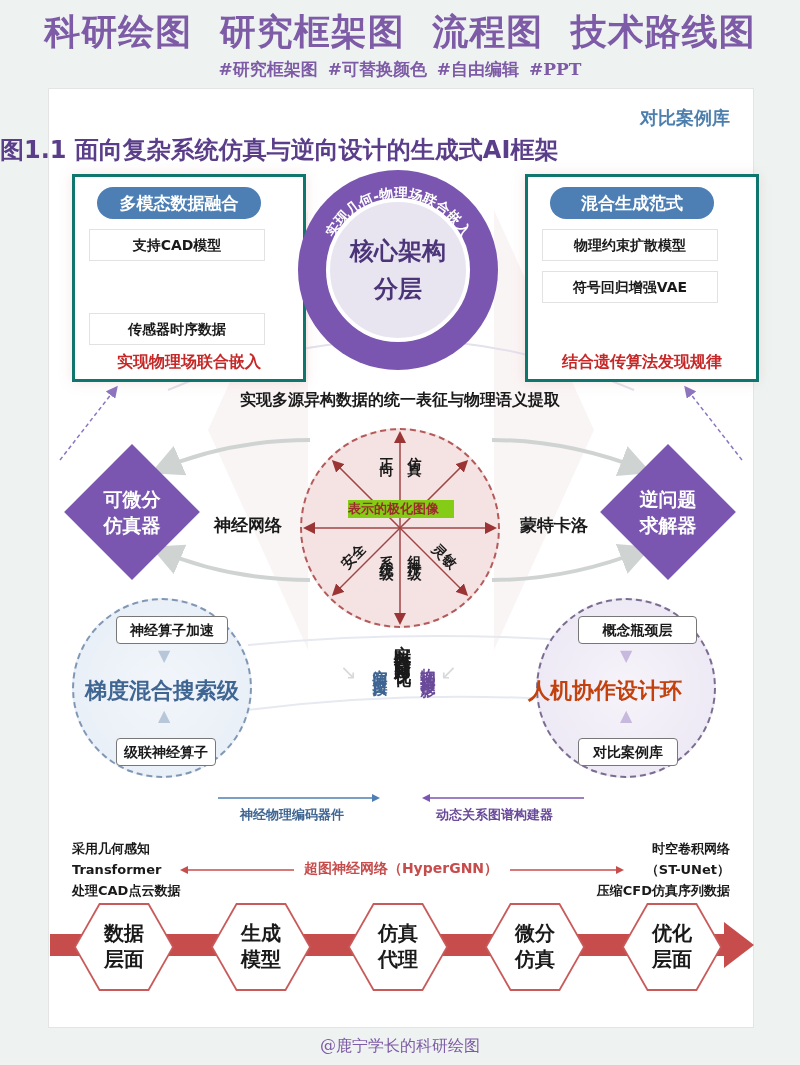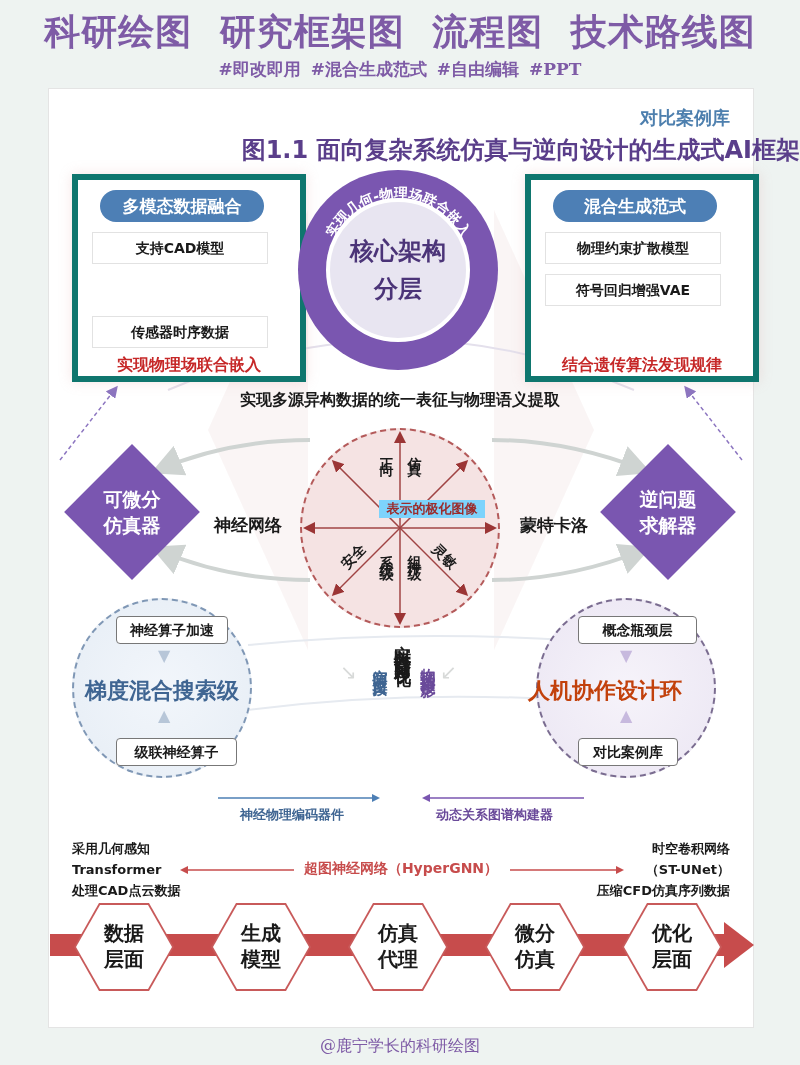--- a/index.html
+++ b/index.html
@@ -3,38 +3,38 @@
 <meta charset="utf-8">
 <style>
   * { box-sizing: border-box; margin: 0; padding: 0; }
   html, body { width: 800px; height: 1065px; background: #eef3f1; overflow: hidden; }
   body { position: relative; font-family: "DejaVu Sans", "Liberation Sans", sans-serif; color: #1a1a1a; }
   .abs { position: absolute; }
   .hdr-title { left: 0; top: 8px; width: 800px; text-align: center; font-family: "DejaVu Serif", "Liberation Serif", serif; font-weight: bold; font-size: 36px; color: #7e5ba6; letter-spacing: 1px; word-spacing: 14px; }
   .hdr-sub { left: 0; top: 58px; width: 800px; text-align: center; font-family: "DejaVu Serif", serif; font-weight: bold; font-size: 17px; color: #7e5ba6; word-spacing: 4px; }
   .card { left: 48px; top: 88px; width: 706px; height: 940px; background: #ffffff; border: 1px solid #e4e4e4; }
   .brand { right: 70px; top: 106px; font-size: 18px; font-weight: bold; color: #4d7fae; }
-  .fig-title { left: 0; top: 134px; width: 800px; text-align: right; font-size: 24px; font-weight: bold; color: #5a3e8a; }
-
-  .panel { width: 234px; height: 208px; top: 174px; background: #fff; border: 6px solid #0f766e; box-shadow: 0 0 12px rgba(220,150,150,0.25); }
+  .fig-title { left: 0; top: 134px; width: 800px; text-align: left; font-size: 24px; font-weight: bold; color: #5a3e8a; }
+
+  .panel { width: 234px; height: 208px; top: 174px; background: #fff; border: 3px solid #0f766e; box-shadow: 0 0 12px rgba(220,150,150,0.25); }
   .panel.left { left: 72px; }
   .panel.right { left: 525px; }
   .pill { position: absolute; left: 22px; top: 10px; width: 164px; height: 32px; border-radius: 16px; background: #4d7fb5; color: #fff; font-weight: bold; font-size: 17px; text-align: center; line-height: 32px; }
   .panel.right .pill { left: 22px; width: 164px; }
   .pitem { position: absolute; left: 14px; width: 176px; height: 32px; border: 1px solid #e2e2e2; background: #fff; font-size: 14px; font-weight: bold; text-align: center; line-height: 30px; }
   .pfoot { position: absolute; left: 0; top: 175px; width: 100%; text-align: center; font-size: 16px; font-weight: bold; color: #c62828; }
 
   .core-ring { left: 298px; top: 170px; width: 200px; height: 200px; border-radius: 50%; background: #7a56b0; }
   .core-inner { left: 326px; top: 198px; width: 144px; height: 144px; border-radius: 50%; background: #e8e5f1; border: 4px solid #fff; }
   .core-text { left: 326px; top: 232px; width: 144px; text-align: center; font-size: 24px; font-weight: bold; color: #4b3478; line-height: 38px; }
 
   .band-text { left: 0; top: 390px; width: 800px; text-align: center; font-size: 16px; font-weight: bold; }
 
   .polar { left: 300px; top: 428px; width: 200px; height: 200px; border-radius: 50%; background: #f5e3e3; border: 2px dashed #b45a5a; }
-  .polar-label { left: 348px; top: 500px; width: 106px; text-align: center; font-size: 13px; font-weight: bold; color: #9b2c2c; background: #7dd3fc; margin-left: 31px; }
+  .polar-label { left: 348px; top: 500px; width: 106px; text-align: left; font-size: 13px; font-weight: bold; color: #9b2c2c; background: #84cc16; }
   .vtext { writing-mode: vertical-rl; font-weight: bold; font-size: 14px; letter-spacing: 6px; }
 
   .diamond { width: 96px; height: 96px; background: #7a56b0; transform: rotate(45deg); }
   .diamond-text { width: 100px; text-align: center; color: #fff; font-weight: bold; font-size: 19px; line-height: 26px; }
   .mid-label { font-size: 17px; font-weight: bold; }
 
   .circ { width: 180px; height: 180px; border-radius: 50%; border: 2px dashed #8a9bb0; }
   .circ.blue { background: radial-gradient(circle, #f2f6fb 0%, #e6edf5 100%); border-color: #7f97b5; }
   .circ.purple { background: radial-gradient(circle, #f6f3fa 0%, #ebe6f3 100%); border-color: #7a6c90; }
   .box-tag { height: 28px; border: 1px solid #777; border-radius: 4px; background: #fff; font-size: 14px; font-weight: bold; text-align: center; line-height: 26px; }
@@ -45,21 +45,21 @@
   .hex-border { width: 100px; height: 88px; background: #c85a5a; clip-path: polygon(25% 0, 75% 0, 100% 50%, 75% 100%, 25% 100%, 0 50%); }
   .hex-text { width: 100px; text-align: center; font-size: 20px; font-weight: bold; line-height: 26px; }
 
   .footer { left: 0; top: 1036px; width: 800px; text-align: center; font-family: "DejaVu Serif", serif; font-size: 16px; color: #7e5ba6; }
   .side-note { font-size: 13px; font-weight: bold; line-height: 21px; }
 </style>
 </head>
 <body>
 
 <div class="abs hdr-title">科研绘图  研究框架图  流程图  技术路线图</div>
-<div class="abs hdr-sub">#即改即用 #混合生成范式 #自由编辑 #PPT</div>
+<div class="abs hdr-sub">#研究框架图 #可替换颜色 #自由编辑 #PPT</div>
 
 <div class="abs card"></div>
 
 <div class="abs brand">对比案例库</div>
 <div class="abs fig-title">图1.1 面向复杂系统仿真与逆向设计的生成式AI框架</div>
 
 <svg class="abs" style="left:48px;top:170px;" width="706" height="680">
   <defs>
     <marker id="ag" markerWidth="8" markerHeight="8" refX="6" refY="4" orient="auto">
         <path d="M0,0 L8,4 L0,8 z" fill="#cfd4d2"></path>
@@ -147,21 +147,21 @@
   <div>求解器</div>
 </div>
 <div class="abs mid-label" style="left:214px;top:514px;">神经网络</div>
 <div class="abs mid-label" style="left:520px;top:514px;">蒙特卡洛</div>
 
 <div class="abs circ blue" style="left:72px;top:598px;"></div>
 <div class="abs box-tag" style="left:116px;top:616px;width:112px;">神经算子加速</div>
 <div class="abs" style="left:158px;top:646px;font-size:16px;color:#b7c6d8;">▼</div>
 <div class="abs big-lbl" style="left:62px;top:676px;width:200px;color:#3f6592;">梯度混合搜索级</div>
 <div class="abs" style="left:158px;top:706px;font-size:16px;color:#b7c6d8;">▲</div>
-<div class="abs box-tag" style="left:116px;top:738px;width:121px;">级联神经算子</div>
+<div class="abs box-tag" style="left:116px;top:738px;width:100px;">级联神经算子</div>
 
 <div class="abs circ purple" style="left:536px;top:598px;"></div>
 <div class="abs box-tag" style="left:578px;top:616px;width:119px;">概念瓶颈层</div>
 <div class="abs" style="left:620px;top:646px;font-size:16px;color:#c7b9de;">▼</div>
 <div class="abs big-lbl" style="left:505px;top:676px;width:200px;color:#c2410c;">人机协作设计环</div>
 <div class="abs" style="left:620px;top:706px;font-size:16px;color:#c7b9de;">▲</div>
 <div class="abs box-tag" style="left:578px;top:738px;width:100px;">对比案例库</div>
 
 <div class="abs vtext" style="left:370px;top:656px;color:#3f6592;font-size:15px;letter-spacing:3px;">空间语义接口</div>
 <div class="abs vtext" style="left:392px;top:632px;font-size:17px;letter-spacing:3px;">实时设计空间可视化</div>

